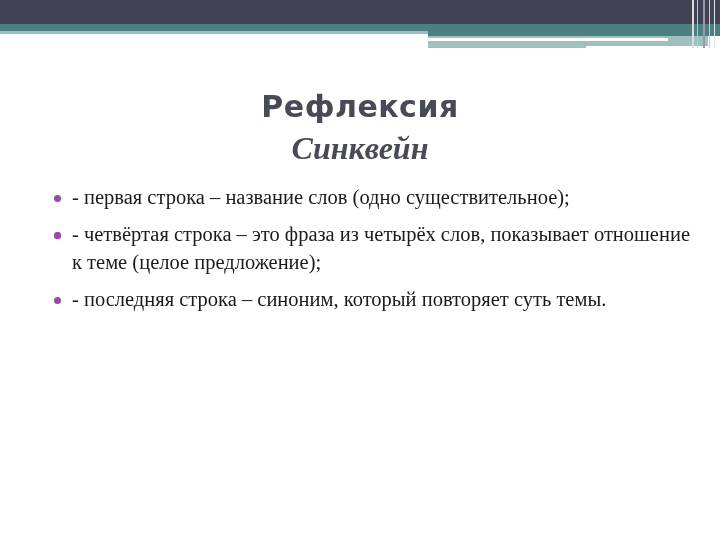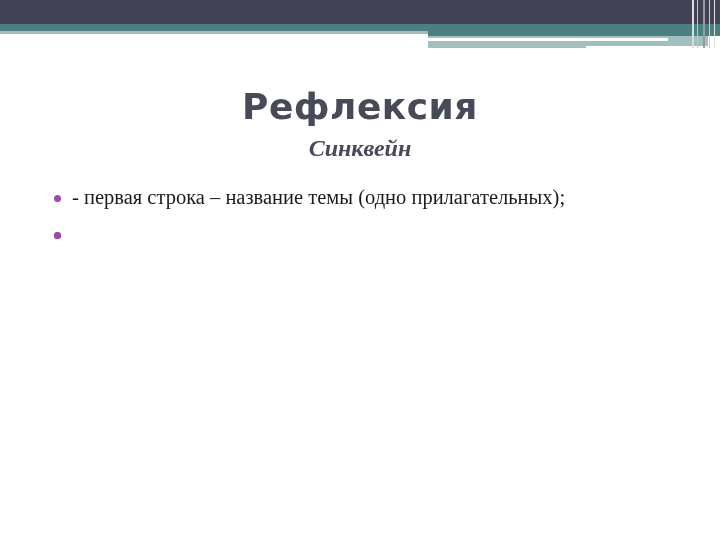--- a/index.html
+++ b/index.html
@@ -20,26 +20,26 @@
     .vline { position: absolute; top: 0; height: 48px; width: 1px; }
     .vl1 { left: 692px; background: #d8dcdc; width: 2px; }
     .vl2 { left: 697px; background: #bfc4c4; }
     .vl3 { left: 703px; background: #9a9aa6; width: 2px; }
     .vl4 { left: 709px; background: #c8cccc; }
     .vl5 { left: 714px; background: #e0e3e3; }
 
     .title-block { position: absolute; left: 0; top: 88px; width: 720px; text-align: center; }
     .title {
       font-family: "DejaVu Sans", sans-serif;
-      font-size: 36px; font-weight: bold; color: #474a57;
+      font-size: 30px; font-weight: bold; color: #474a57;
       letter-spacing: 0.5px; line-height: 38px;
     }
     .subtitle {
       font-family: "Liberation Serif", serif;
-      font-size: 24px; font-style: italic; font-weight: bold; color: #474a57;
+      font-size: 32px; font-style: italic; font-weight: bold; color: #474a57;
       line-height: 40px; margin-top: 2px;
     }
 
     .bullets { position: absolute; left: 52px; top: 183px; width: 640px; margin: 0; padding: 0; list-style: none; }
     .bullet-item {
       position: relative; padding-left: 20px;
       font-size: 20.5px; line-height: 28px; color: #1a1a1a;
       margin-bottom: 9px;
     }
     .bullet-dot {
@@ -69,21 +69,26 @@
 </div>
 
 <div class="title-block">
   <div class="title">Рефлексия</div>
   <div class="subtitle">Синквейн</div>
 </div>
 
 <ul class="bullets">
   <li class="bullet-item">
     <span class="bullet-dot"></span>
-    <span>- первая строка – название темы (одно прилагательных);</span>
+    <span>- первая строка – название слов (одно существительное);</span>
   </li>
   <li class="bullet-item">
     <span class="bullet-dot"></span>
   </li>
   <li class="bullet-item">
     <span class="bullet-dot"></span>
+    <span>- четвёртая строка – это фраза из четырёх слов, показывает отношение к теме (целое предложение);</span>
+  </li>
+  <li class="bullet-item">
+    <span class="bullet-dot"></span>
+    <span>- последняя строка – синоним, который повторяет суть темы.</span>
   </li>
 </ul>
 
 </body></html>

